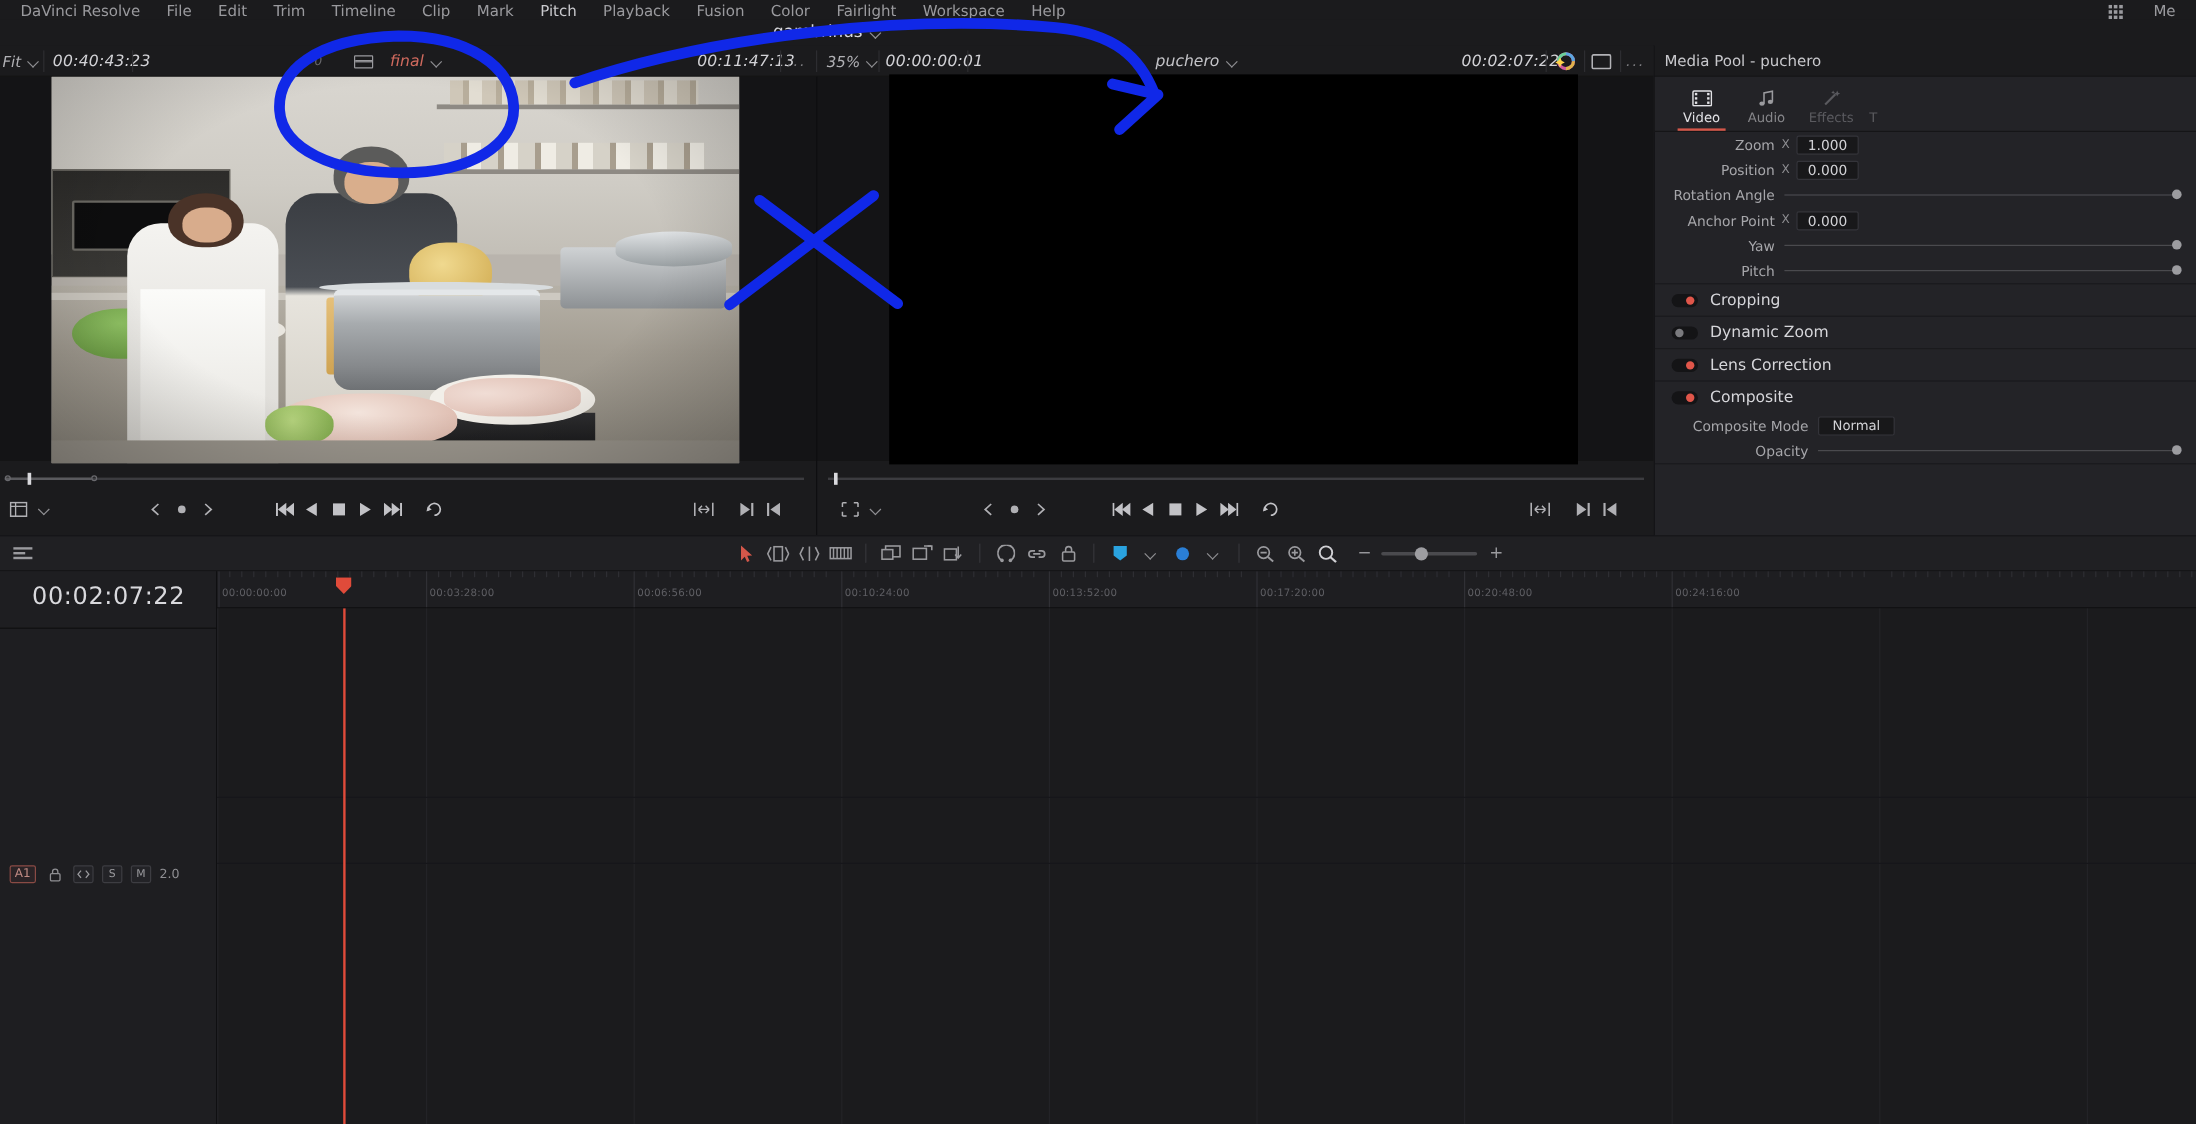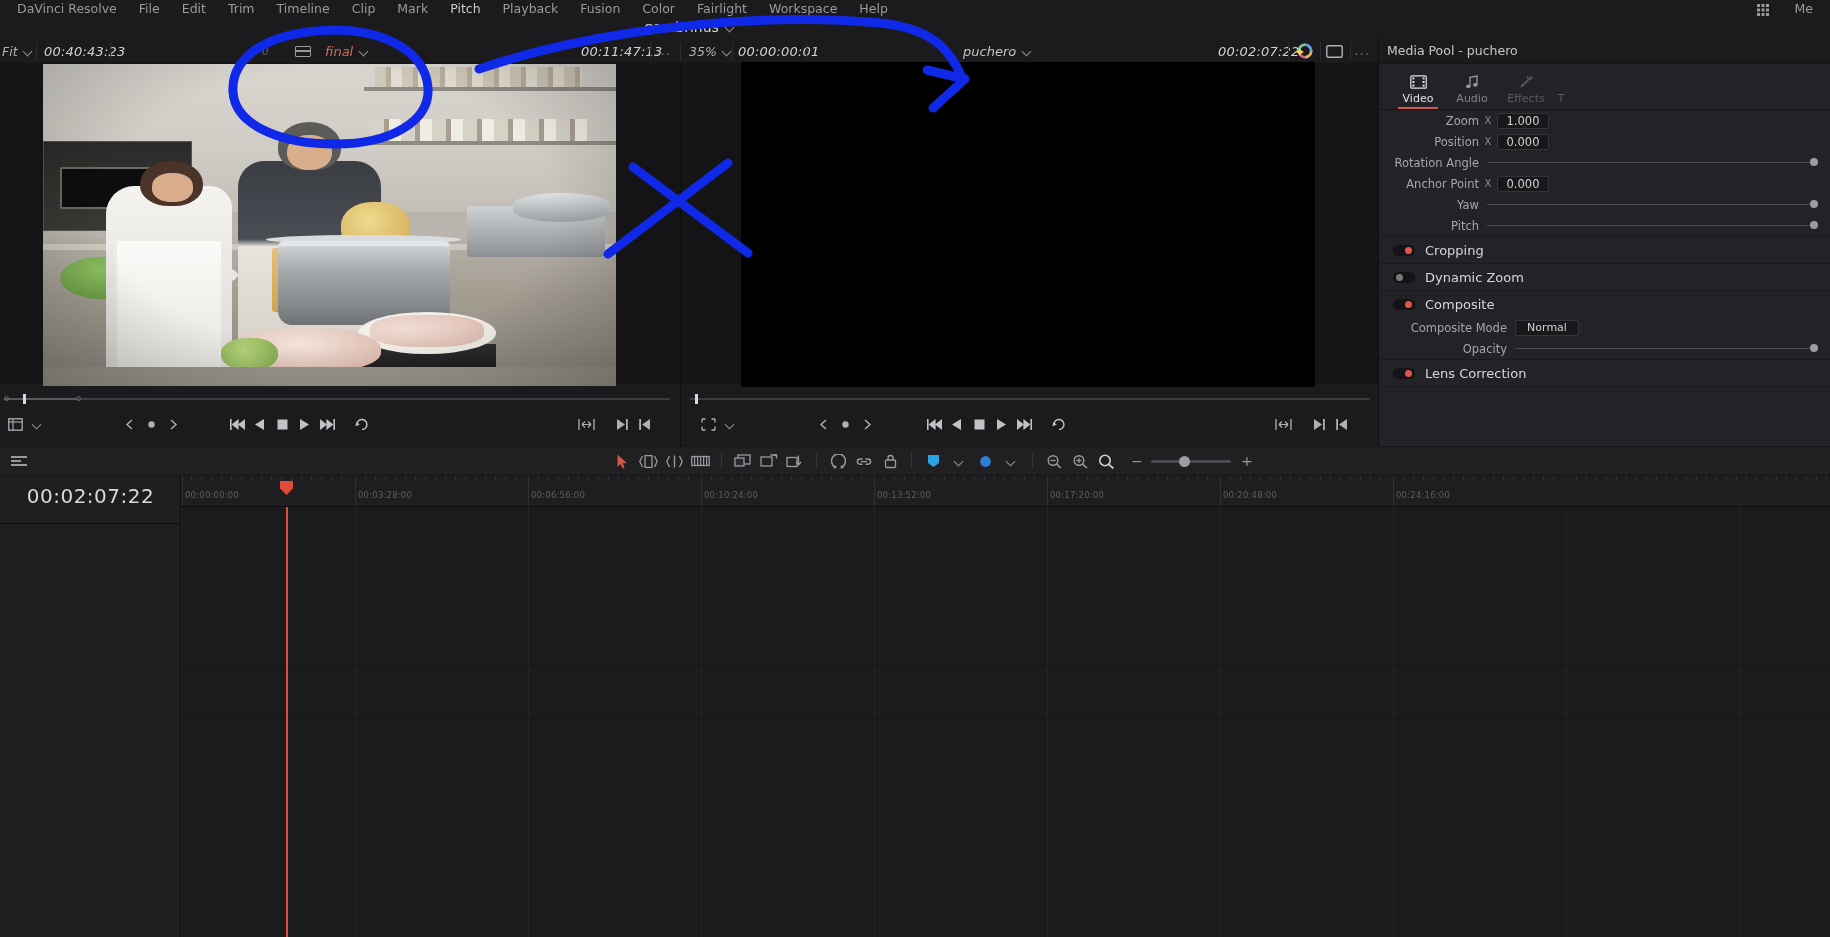--- a/index.html
+++ b/index.html
@@ -740,20 +740,42 @@
     <div style="flex:1;"></div>
   </div>
 
   <div class="timeline">
 
     <div class="tl-head">
       <div class="tl-tc">00:02:07:22</div>
       <div class="tl-headsep"></div>
 
 
+      <div class="vhdr" style="top:243px;">
+        <div style="position:absolute;left:8px;top:2px;display:flex;align-items:center;gap:7px;">
+          <span class="badge">A1</span>
+          <span class="minib plain">
+            <svg class="ic" width="10" height="12" viewBox="0 0 10 12">
+              <rect x="1" y="5" width="8" height="6" rx="1" fill="none" stroke="#8e8e92" stroke-width="1.1"></rect>
+              <path d="M2.8 5 L2.8 3.4 A2.2 2.2 0 0 1 7.2 3.4 L7.2 5" fill="none" stroke="#8e8e92" stroke-width="1.1"></path>
+            </svg>
+          </span>
+          <span class="minib">
+            <svg class="ic" width="11" height="9" viewBox="0 0 11 9">
+              <g fill="none" stroke="#9a9a9e" stroke-width="1.1">
+                  <path d="M3.5 1.5 L1 4.5 L3.5 7.5"></path>
+                  <path d="M7.5 1.5 L10 4.5 L7.5 7.5"></path>
+                </g>
+            </svg>
+          </span>
+          <span class="minib">S</span>
+          <span class="minib">M</span>
+          <span style="font-size:10.5px;color:#8e8e92;">2.0</span>
+        </div>
+      </div>
     </div>
 
     <div class="ruler">
       <div class="rmajor" style="left:1px;"></div>
       <div class="rmajor" style="left:174px;"></div>
       <div class="rmajor" style="left:347px;"></div>
       <div class="rmajor" style="left:520px;"></div>
       <div class="rmajor" style="left:693px;"></div>
       <div class="rmajor" style="left:866px;"></div>
       <div class="rmajor" style="left:1039px;"></div>
@@ -1051,43 +1073,43 @@
           </span>
         <span class="ttl">Dynamic Zoom</span>
       </div>
     </div>
 
     <div class="sec">
       <div class="sechdr">
         <span class="toggle">
             <span class="dot"></span>
           </span>
+        <span class="ttl">Lens Correction</span>
+      </div>
+    </div>
+
+    <div class="sec">
+      <div class="sechdr">
+        <span class="toggle">
+            <span class="dot"></span>
+          </span>
         <span class="ttl">Composite</span>
       </div>
       <div class="prow">
         <span class="plabel" style="width:128px;">Composite Mode</span>
         <span style="width:8px;"></span>
         <span class="cbox">Normal</span>
       </div>
       <div class="prow">
         <span class="plabel" style="width:128px;">Opacity</span>
         <span class="slider">
             <span class="k"></span>
           </span>
       </div>
     </div>
-
-    <div class="sec">
-      <div class="sechdr">
-        <span class="toggle">
-            <span class="dot"></span>
-          </span>
-        <span class="ttl">Lens Correction</span>
-      </div>
-    </div>
   </div>
 
   <svg class="anno" viewBox="0 0 1830 937">
 
     <path d="M332,30 C262,32 231,60 233,92 C235,124 278,144 335,144
              C393,144 430,120 428,88 C426,56 392,30 332,30 Z" fill="none" stroke="#1028e8" stroke-width="9" stroke-linecap="round"></path>
 
     <path d="M479,69 C600,28 760,12 880,23 C930,28 950,48 962,78" fill="none" stroke="#1028e8" stroke-width="9" stroke-linecap="round"></path>
     <path d="M927,70 L965,79 L933,108" fill="none" stroke="#1028e8" stroke-width="9" stroke-linecap="round" stroke-linejoin="round"></path>
 

